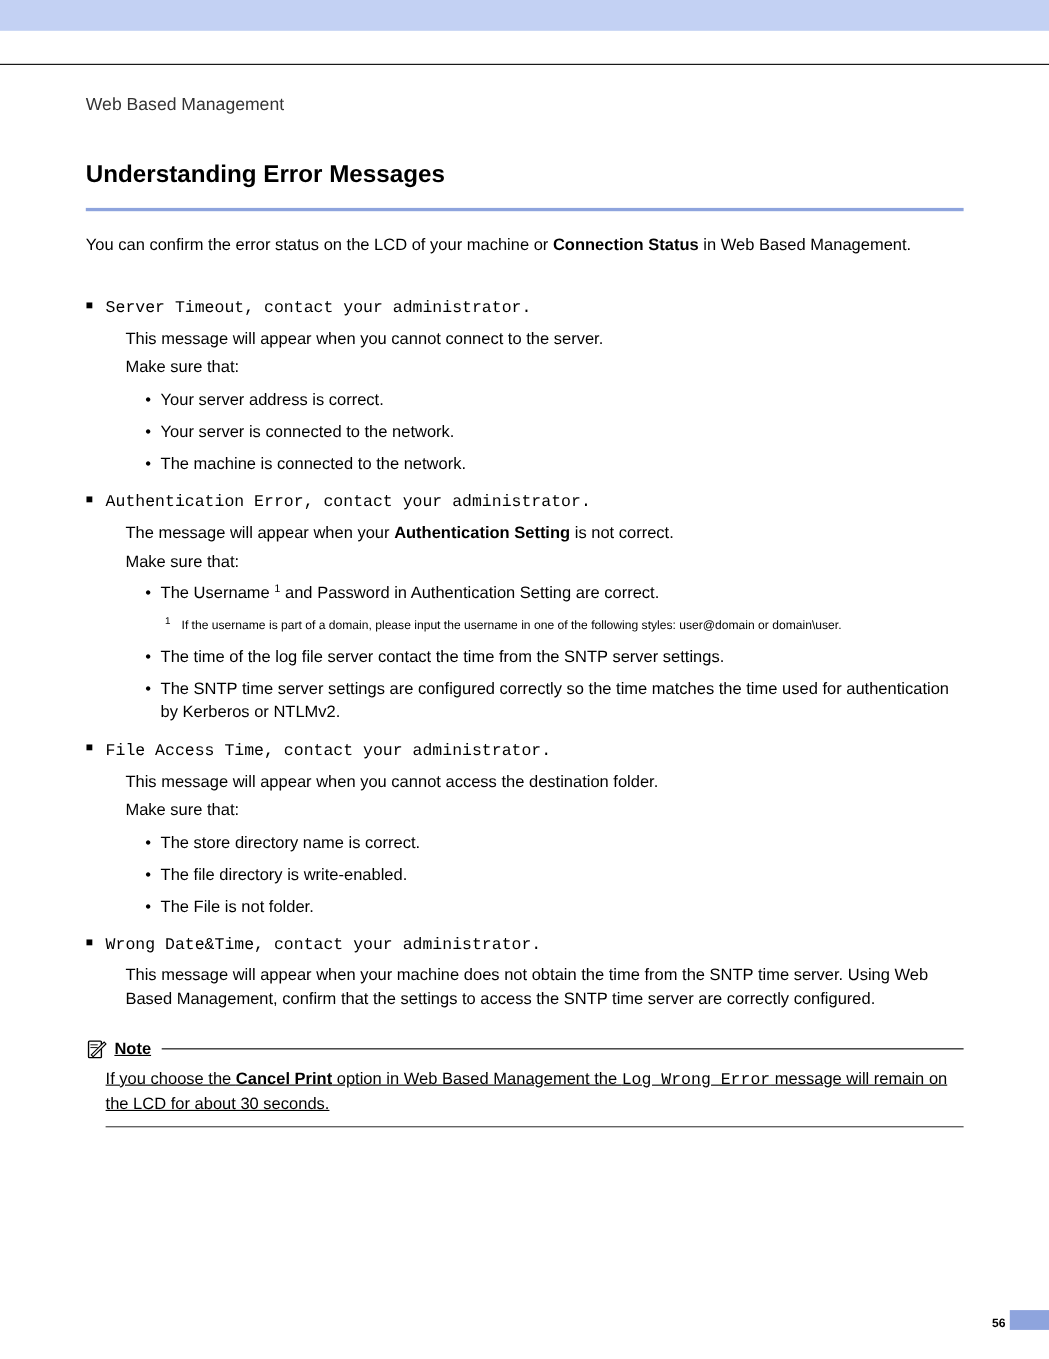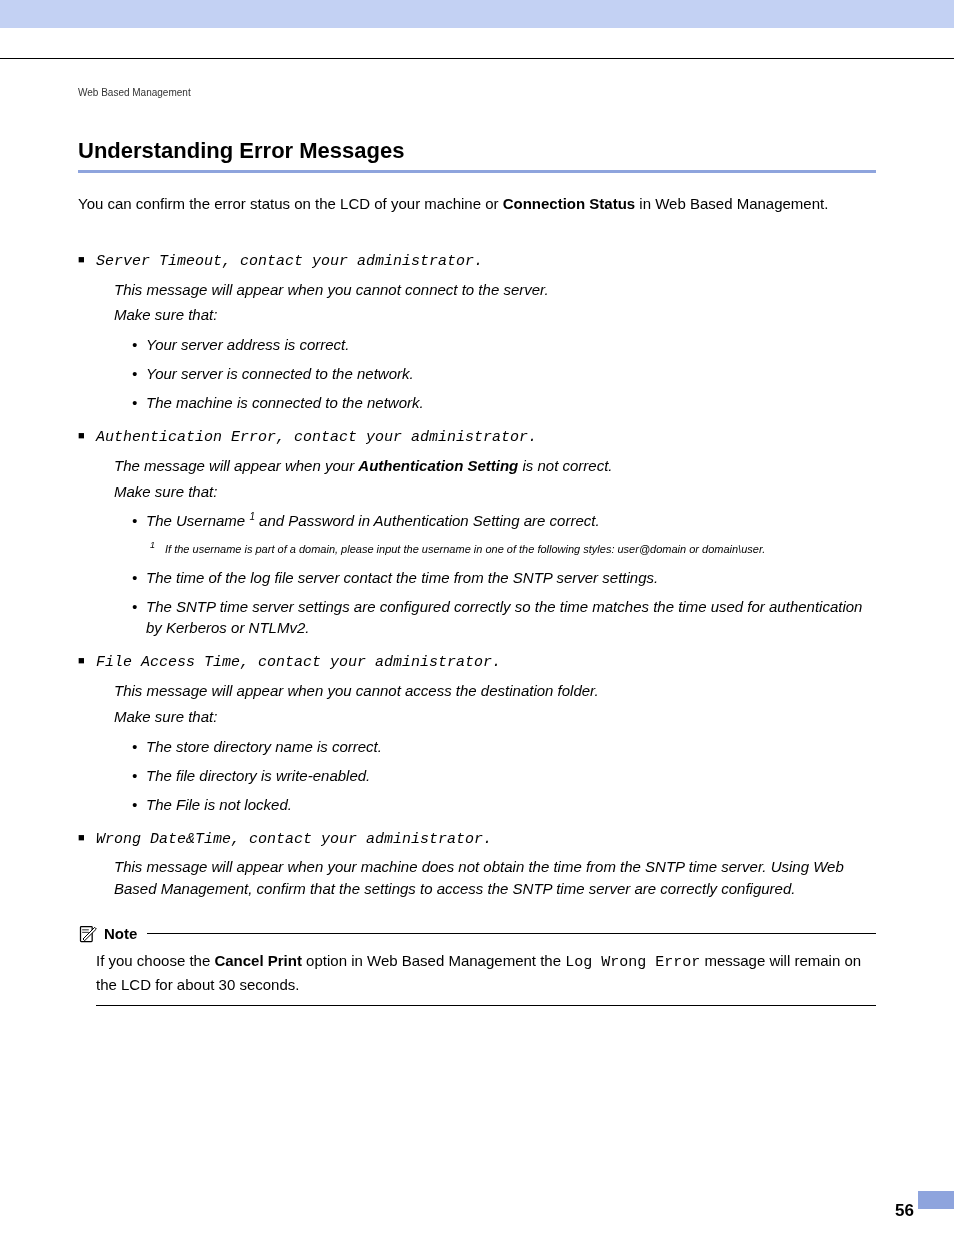--- a/index.html
+++ b/index.html
@@ -1,47 +1,47 @@
 <!DOCTYPE html>
 <html><head>
 <meta charset="utf-8">
 <style>
   * { box-sizing: border-box; margin: 0; padding: 0; }
   html, body { width: 954px; background: #fff; font-family: Arial, Helvetica, sans-serif; color: #000; }
   .top-band { height: 28px; background: #c3d1f3; width: 100%; }
   .top-rule { height: 1px; background: #000; margin-top: 30px; }
   .page { padding: 0 78px 0 78px; position: relative; }
-  .running-head { font-size: 10px; color: #333; margin-top: 28px; margin-bottom: 40px; }
-  h1.section-title { font-size: 22px; font-weight: bold; margin-bottom: 6px; }
+  .running-head { font-size: 16px; color: #333; margin-top: 28px; margin-bottom: 40px; }
+  h1.section-title { font-size: 22px; font-weight: bold; margin-bottom: 18px; }
   .title-underline { height: 3px; background: #8ea4dd; width: 100%; margin-bottom: 20px; }
   p { font-size: 15px; line-height: 1.45; }
   .intro { margin-bottom: 36px; }
   .mono { font-family: "Courier New", Courier, monospace; }
   strong { font-weight: bold; }
   .sq-list { list-style: none; padding: 0; }
-  .sq-list > li { position: relative; padding-left: 18px; margin-bottom: 14px; font-style: italic; }
+  .sq-list > li { position: relative; padding-left: 18px; margin-bottom: 14px; }
   .sq-list > li::before { content: "■"; position: absolute; left: 0; top: 2px; font-size: 11px; color: #000; }
   .sq-list .msg { font-size: 15px; margin-bottom: 6px; }
   .desc { font-size: 15px; margin-left: 0; margin-bottom: 4px; }
   .sub { padding-left: 18px; }
   .dot-list { list-style: none; padding: 0; margin: 6px 0 6px 0; }
   .dot-list > li { position: relative; padding-left: 14px; font-size: 15px; margin: 8px 0 8px 18px; line-height: 1.4; }
   .dot-list > li::before { content: "•"; position: absolute; left: 0; top: 0; }
   sup { font-size: 10px; vertical-align: super; }
   .footnote { font-size: 11px; margin: 6px 0 10px 36px; line-height: 1.4; }
   .footnote-num { font-size: 9px; vertical-align: super; margin-right: 10px; }
-  .note-block { margin-top: 24px; }
+  .note-block { margin-top: 24px; text-decoration: underline; }
   .note-head-row { display: flex; align-items: center; }
   .note-icon { width: 20px; height: 20px; margin-right: 6px; flex: 0 0 auto; }
   .note-label { font-weight: bold; font-size: 15px; margin-right: 10px; }
   .note-line-top { flex: 1; height: 1px; background: #000; }
   .note-body { font-size: 15px; line-height: 1.45; padding: 6px 0 10px 18px; }
   .note-line-bottom { height: 1px; background: #000; margin-left: 18px; }
   .page-num-tab { position: fixed; right: 0; bottom: 26px; width: 36px; height: 18px; background: #8ea4dd; }
-  .page-num { position: fixed; right: 40px; bottom: 14px; font-size: 17px; font-weight: bold; }
+  .page-num { position: fixed; right: 40px; bottom: 26px; font-size: 11px; font-weight: bold; }
 </style>
 </head>
 <body>
 
 <div class="top-band"></div>
 <div class="top-rule"></div>
 
 <div class="page">
 
   <div class="running-head">Web Based Management</div>
@@ -91,21 +91,21 @@
     </li>
 
     <li>
       <p class="msg mono">File Access Time, contact your administrator.</p>
       <div class="sub">
         <p class="desc">This message will appear when you cannot access the destination folder.</p>
         <p class="desc">Make sure that:</p>
         <ul class="dot-list">
           <li>The store directory name is correct.</li>
           <li>The file directory is write-enabled.</li>
-          <li>The File is not locked.</li>
+          <li>The File is not folder.</li>
         </ul>
       </div>
     </li>
 
     <li>
       <p class="msg mono">Wrong Date&amp;Time, contact your administrator.</p>
       <div class="sub">
         <p class="desc">This message will appear when your machine does not obtain the time from the SNTP time server. Using Web Based Management, confirm that the settings to access the SNTP time server are correctly configured.</p>
       </div>
     </li>

